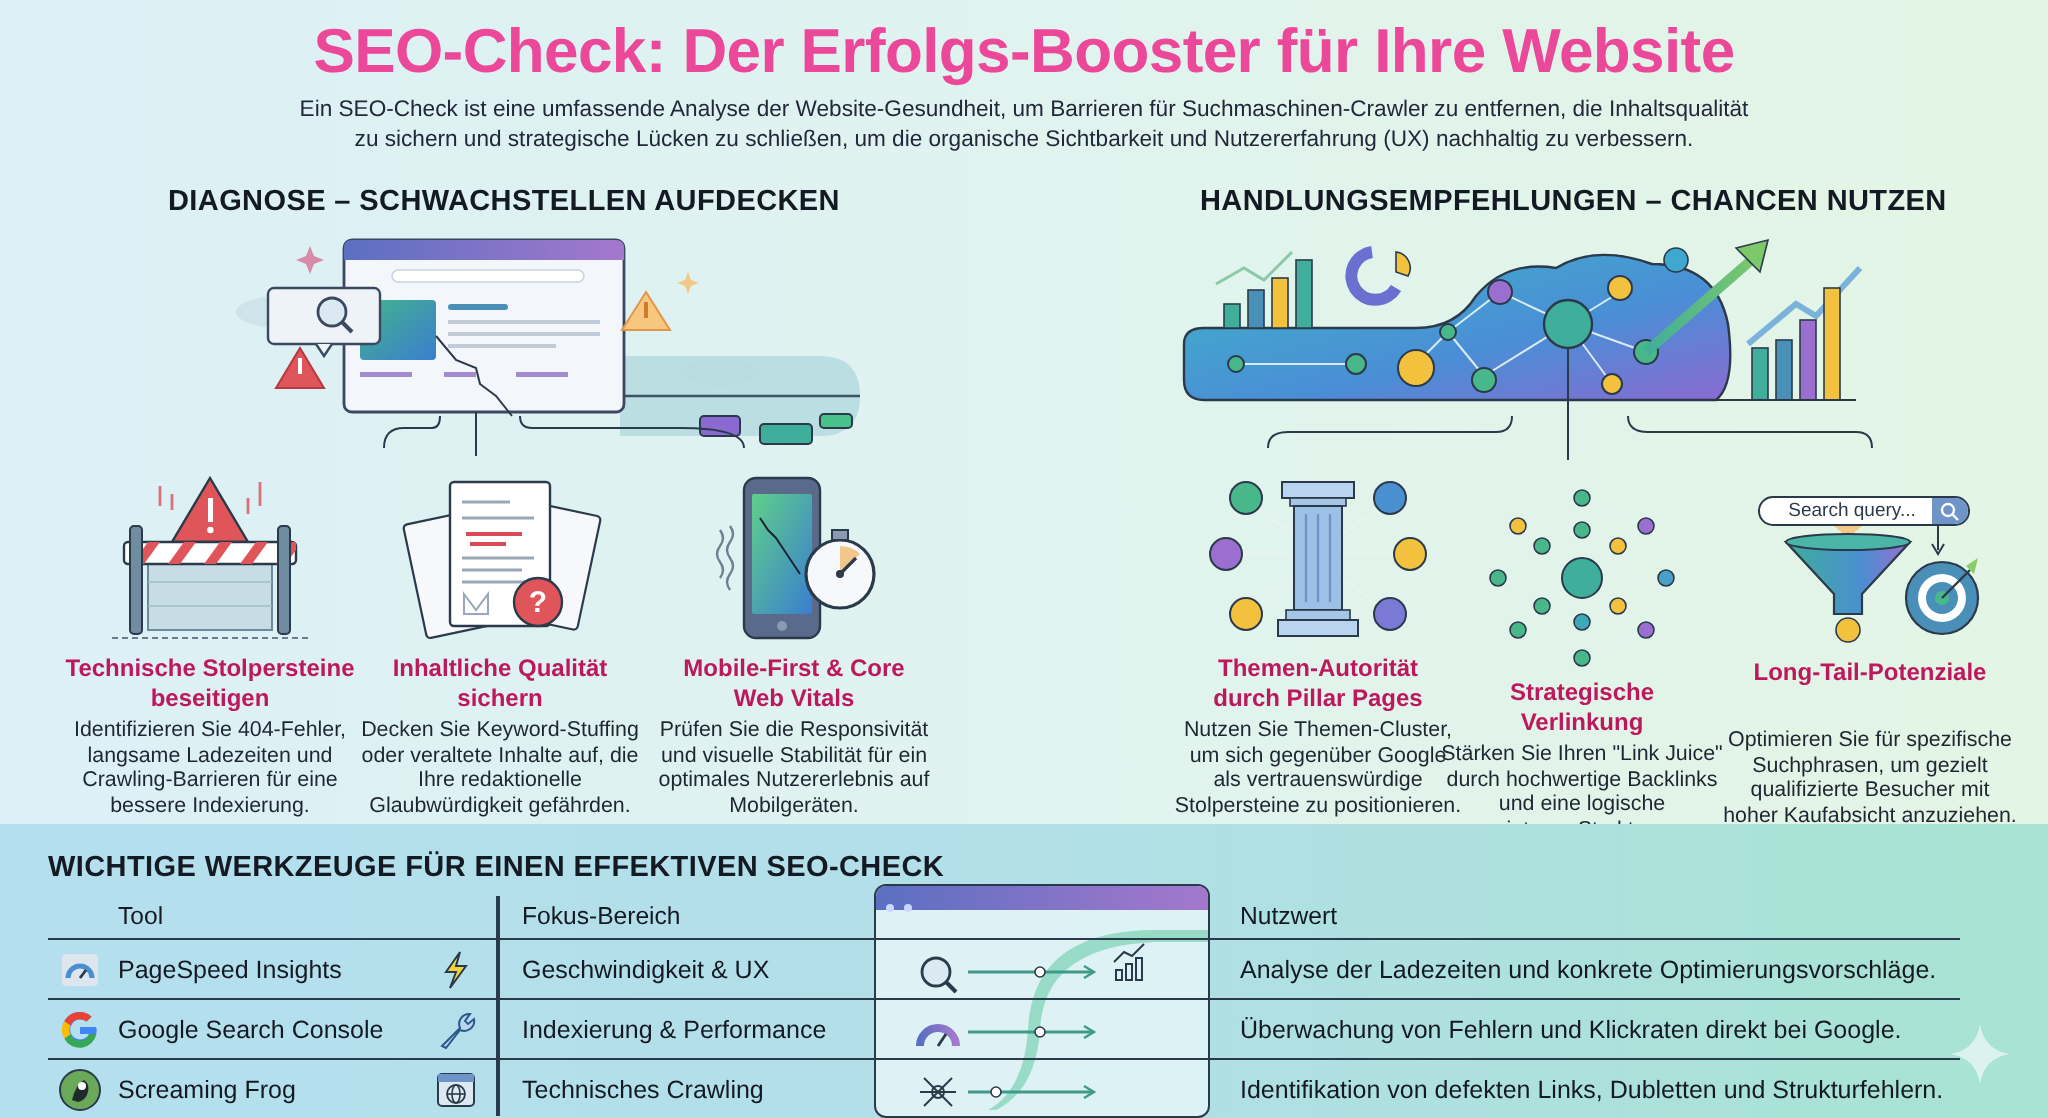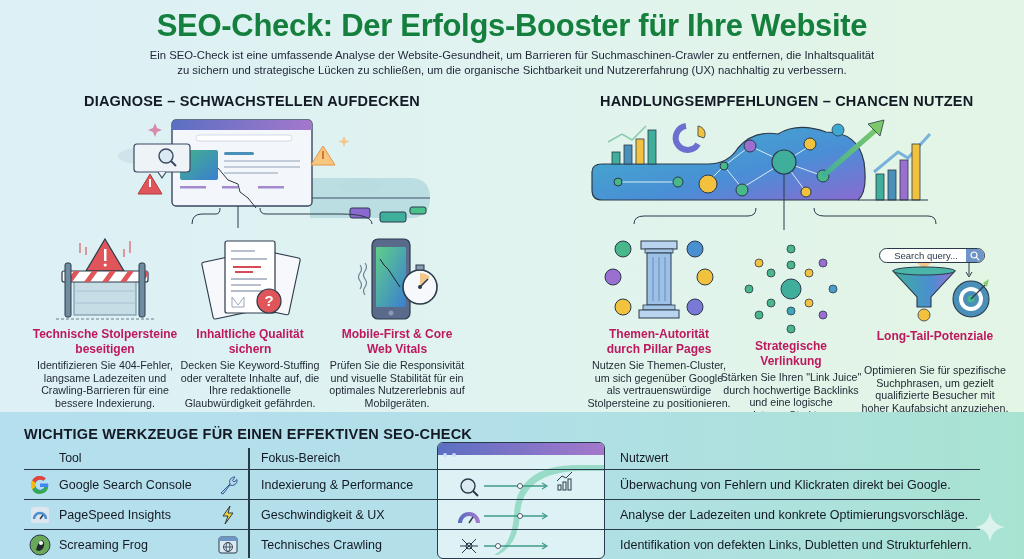--- a/index.html
+++ b/index.html
@@ -4,21 +4,21 @@
 <style>
   * { box-sizing: border-box; margin: 0; padding: 0; }
   html, body { width: 1024px; height: 559px; overflow: hidden; }
   body {
     font-family: "Liberation Sans", sans-serif;
     color: #1c2430;
     background: linear-gradient(90deg, #dcf0f6 0%, #e0f3ef 50%, #e3f5e4 100%);
     position: relative;
   }
   .header { position: absolute; top: 8px; left: 0; width: 1024px; text-align: center; }
-  .title { font-size: 31px; font-weight: bold; color: #15803d; letter-spacing: -0.3px; line-height: 36px; }
+  .title { font-size: 31px; font-weight: bold; color: #ec4899; letter-spacing: -0.3px; line-height: 36px; }
   .subtitle { font-size: 11.3px; color: #22283a; line-height: 15px; margin-top: 4px; }
   .subtitle span { display: block; }
 
   .section-title { position: absolute; font-size: 14.5px; font-weight: bold; color: #141a24; letter-spacing: 0.2px; }
   #diag-title { left: 84px; top: 93px; }
   #hand-title { left: 600px; top: 93px; }
 
   .illus { position: absolute; }
   #diag-illus { left: 110px; top: 118px; width: 330px; height: 110px; }
   #hand-illus { left: 578px; top: 112px; width: 372px; height: 118px; }
@@ -416,52 +416,52 @@
 <div class="table">
   <div class="row head">
     <span class="col-tool">Tool</span>
     <span class="col-focus">Fokus-Bereich</span>
     <span class="col-use">Nutzwert</span>
   </div>
 
   <div class="row">
     <span class="col-tool-icon">
       <svg width="22" height="22" viewBox="0 0 22 22">
+        <rect x="2" y="3" width="18" height="16" rx="2" fill="#dde6ef"></rect>
+        <path d="M5 15 A6 6 0 0 1 17 15" fill="none" stroke="#4a8fd0" stroke-width="2.5"></path>
+        <line x1="11" y1="15" x2="14" y2="11" stroke="#2b3a4a" stroke-width="1.4"></line>
+      </svg>
+    </span>
+    <span class="col-tool">PageSpeed Insights</span>
+    <span class="col-right-icon">
+      <svg width="22" height="22" viewBox="0 0 22 22">
+          <path d="M13 2 L6 12 H11 L8 20 L16 9 H11 Z" fill="#f2d43e" stroke="#2b3a4a" stroke-width="1"></path>
+        </svg>
+    </span>
+    <span class="col-focus">Geschwindigkeit &amp; UX</span>
+    <span class="col-use">Analyse der Ladezeiten und konkrete Optimierungsvorschläge.</span>
+  </div>
+
+  <div class="row">
+    <span class="col-tool-icon">
+      <svg width="22" height="22" viewBox="0 0 22 22">
         <path d="M19 9.5 H11 V13 H15.6 A5 5 0 1 1 14.2 6.8 L16.8 4.4 A8.6 8.6 0 1 0 19.4 11 Z" fill="#4285f4"></path>
         <path d="M3.2 6.6 A8.6 8.6 0 0 1 16.8 4.4 L14.2 6.8 A5 5 0 0 0 6.3 8.7 Z" fill="#ea4335"></path>
         <path d="M3.2 6.6 L6.3 8.7 A5 5 0 0 0 6.3 13.3 L3.2 15.4 A8.6 8.6 0 0 1 3.2 6.6 Z" fill="#fbbc05"></path>
         <path d="M3.2 15.4 L6.3 13.3 A5 5 0 0 0 15.6 13 H19.2 A8.6 8.6 0 0 1 3.2 15.4 Z" fill="#34a853"></path>
       </svg>
     </span>
     <span class="col-tool">Google Search Console</span>
     <span class="col-right-icon">
       <svg width="22" height="22" viewBox="0 0 22 22">
           <path d="M4 19 L13 10 A5 5 0 0 1 18 3 L15.5 6.5 L17 8 L20 5.5 A5 5 0 0 1 13 11 L6 20 Z" fill="#b9d4ee" stroke="#2b5a8a" stroke-width="1"></path>
         </svg>
     </span>
     <span class="col-focus">Indexierung &amp; Performance</span>
     <span class="col-use">Überwachung von Fehlern und Klickraten direkt bei Google.</span>
-  </div>
-
-  <div class="row">
-    <span class="col-tool-icon">
-      <svg width="22" height="22" viewBox="0 0 22 22">
-        <rect x="2" y="3" width="18" height="16" rx="2" fill="#dde6ef"></rect>
-        <path d="M5 15 A6 6 0 0 1 17 15" fill="none" stroke="#4a8fd0" stroke-width="2.5"></path>
-        <line x1="11" y1="15" x2="14" y2="11" stroke="#2b3a4a" stroke-width="1.4"></line>
-      </svg>
-    </span>
-    <span class="col-tool">PageSpeed Insights</span>
-    <span class="col-right-icon">
-      <svg width="22" height="22" viewBox="0 0 22 22">
-          <path d="M13 2 L6 12 H11 L8 20 L16 9 H11 Z" fill="#f2d43e" stroke="#2b3a4a" stroke-width="1"></path>
-        </svg>
-    </span>
-    <span class="col-focus">Geschwindigkeit &amp; UX</span>
-    <span class="col-use">Analyse der Ladezeiten und konkrete Optimierungsvorschläge.</span>
   </div>
 
   <div class="row last">
     <span class="col-tool-icon">
       <svg width="22" height="22" viewBox="0 0 22 22">
         <circle cx="11" cy="11" r="10" fill="#6aa85a" stroke="#2b3a4a" stroke-width="1"></circle>
         <path d="M7 16 Q9 8 13 6 Q16 8 15 12 Q14 16 10 17 Z" fill="#1f2a2a"></path>
         <circle cx="12" cy="9" r="2" fill="#fff"></circle>
       </svg>
     </span>

